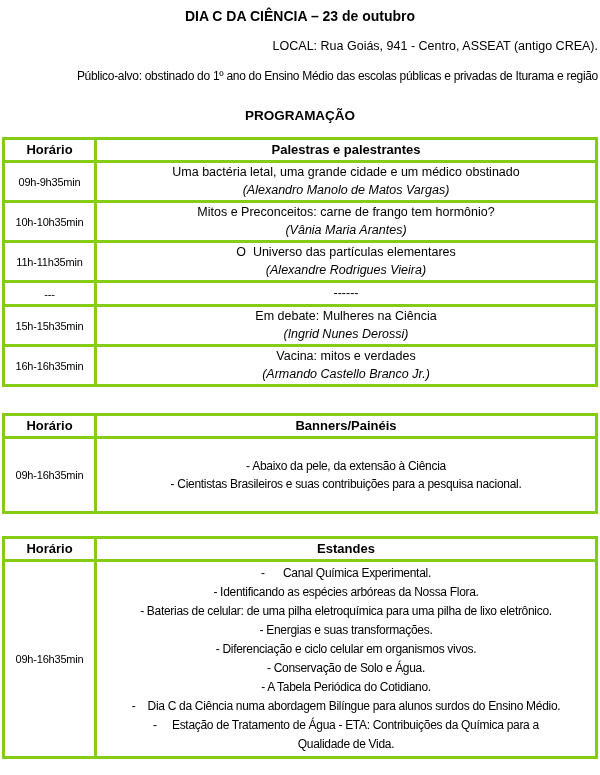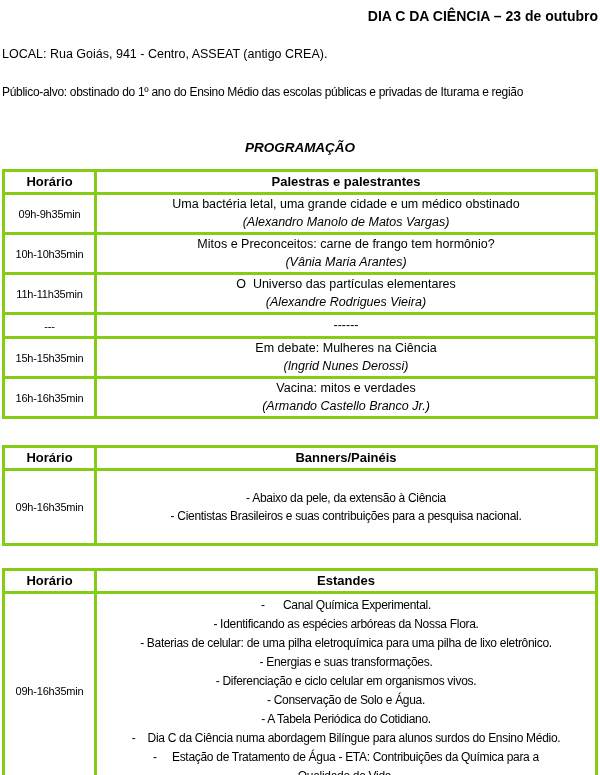--- a/index.html
+++ b/index.html
@@ -6,33 +6,33 @@
   html, body { margin: 0; padding: 0; }
   body {
     width: 600px; height: 775px;
     background: #ffffff; color: #000000;
     font-family: "Liberation Sans", sans-serif;
     overflow: hidden;
   }
   .page { padding: 8px 2px 0 2px; }
 
   .doc-title {
-    text-align: right; font-weight: 700;
+    text-align: center; font-weight: 700;
     font-size: 14px; line-height: 16px;
   }
   .center-line {
-    text-align: left; font-size: 12.5px; line-height: 15px;
-    margin-top: 23px;
+    text-align: right; font-size: 12.5px; line-height: 15px;
+    margin-top: 15px;
   }
   .audience-line {
     font-size: 12px; letter-spacing: -0.3px; white-space: nowrap;
   }
   .section-title {
     text-align: center; font-weight: 700; font-size: 13.5px;
-    line-height: 16px; margin-top: 40px; font-style: italic;
+    line-height: 16px; margin-top: 24px;
   }
 
   table.sched {
     width: 100%; border-collapse: collapse; table-layout: fixed;
     border: 2px solid #000;
   }
   .t-palestras { margin-top: 13px; }
   .t-banners  { margin-top: 26px; }
   .t-estandes { margin-top: 22px; }
 

